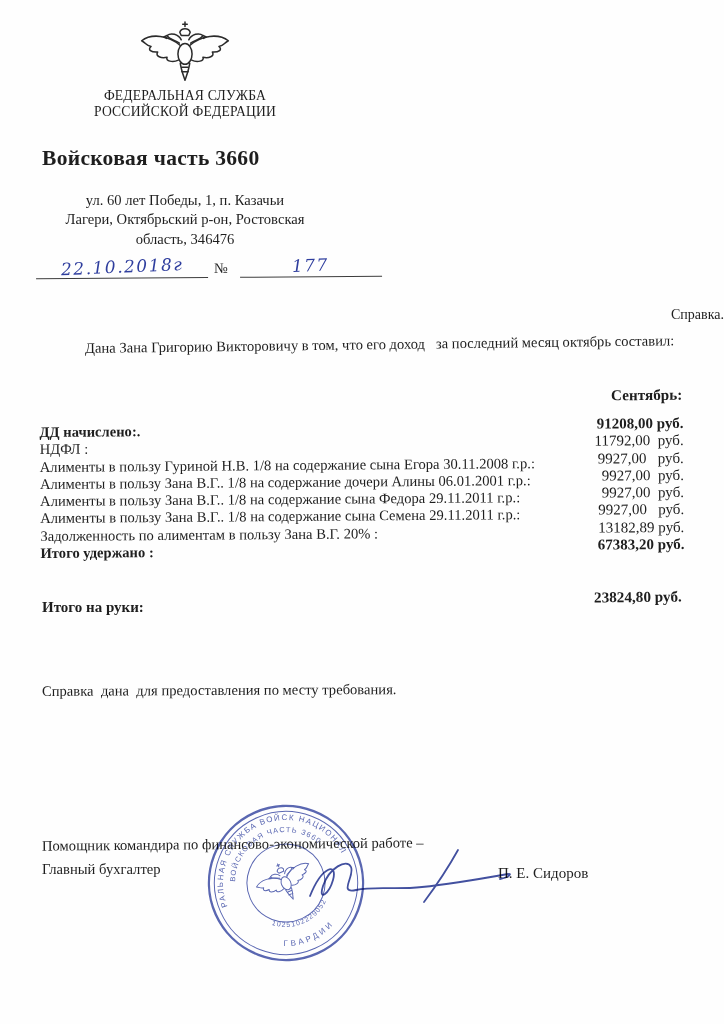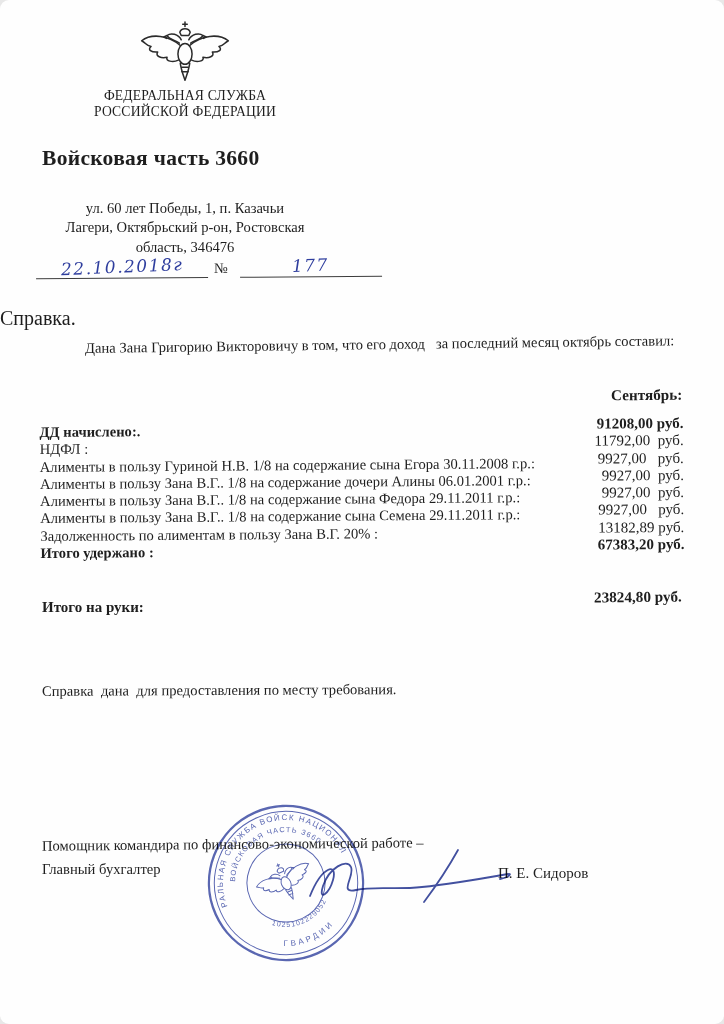--- a/index.html
+++ b/index.html
@@ -7,21 +7,20 @@
   body { font-family: "Liberation Serif", "DejaVu Serif", serif; }
 
   .page {
     position: relative;
     width: 724px;
     height: 1024px;
     margin: 0 auto;
     background: #fefefe;
     color: #1e1e1e;
     overflow: hidden;
-    border-radius: 9px;
   }
 
   .pre { white-space: pre-wrap; }
 
   
   .letterhead {
     position: absolute;
     left: 30px; top: 0;
     width: 310px;
     text-align: center;
@@ -35,21 +34,21 @@
   }
   .unit-title {
     margin-top: 26px;
     text-align: left;
     padding-left: 12px;
     font-size: 21.5px;
     font-weight: bold;
     letter-spacing: 0.3px;
   }
   .address {
-    margin-top: 28px;
+    margin-top: 20px;
     font-size: 14.6px;
     line-height: 19.5px;
   }
 
   
   .date-row {
     position: absolute;
     left: 36px; top: 256px;
     display: flex;
     align-items: flex-end;
@@ -71,22 +70,22 @@
     letter-spacing: 1.5px;
     display: inline-block;
     transform: rotate(-2deg);
   }
   .num-sign { padding: 0 2px 1px 6px; }
 
   
   .doc-title {
     position: absolute;
     left: 0; right: 0; top: 307px;
-    text-align: left;
-    font-size: 20px;
+    text-align: right;
+    font-size: 14px;
   }
   .intro {
     position: absolute;
     left: 85px; top: 340px;
     width: 640px;
     font-size: 14.6px;
     transform: rotate(-0.75deg);
     transform-origin: left center;
   }
   .col-header {

